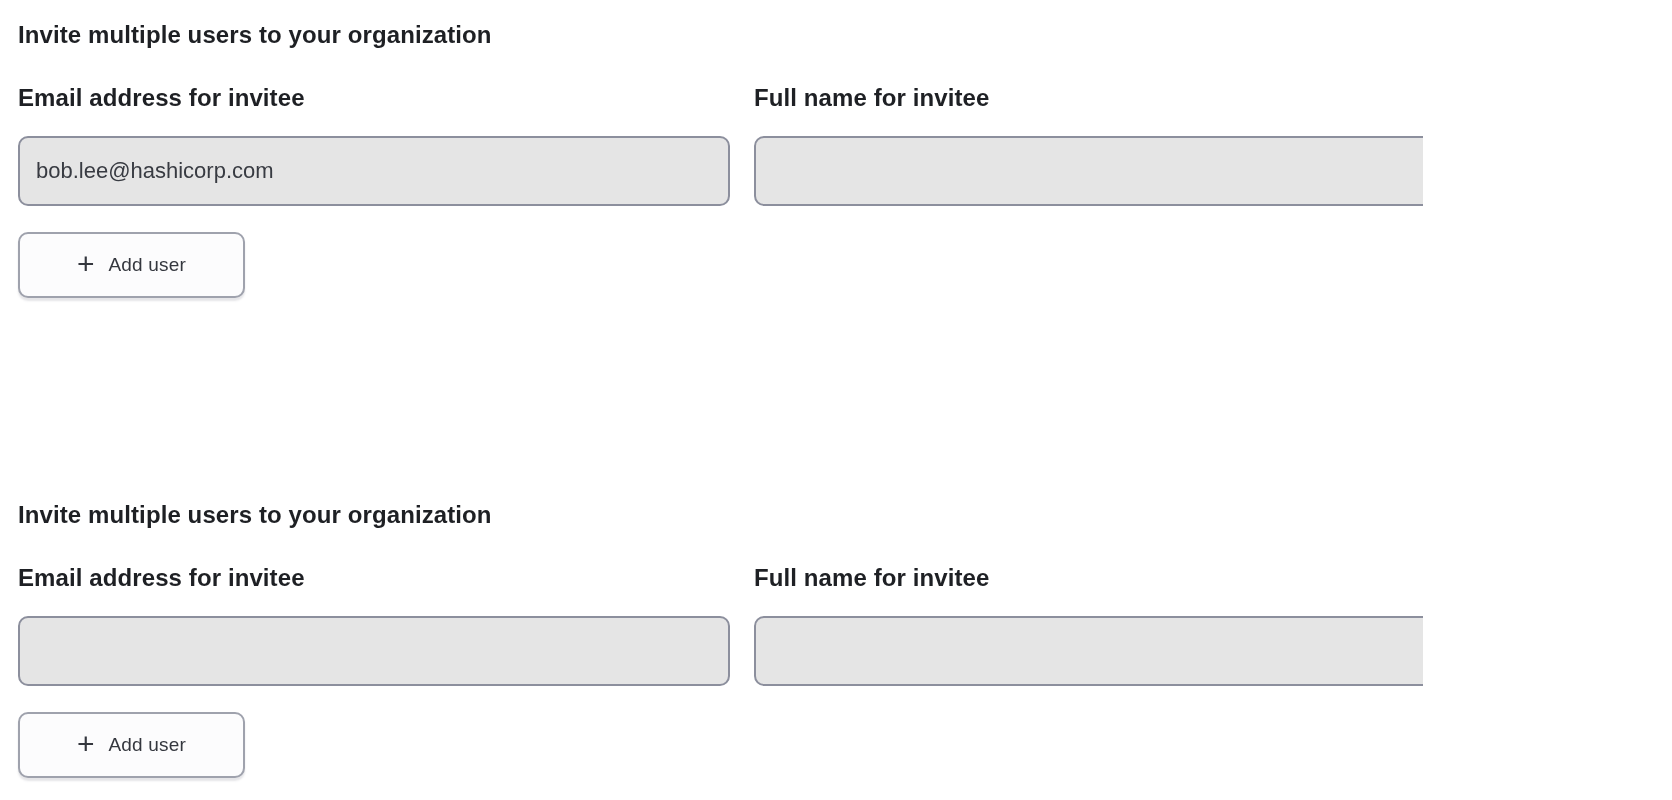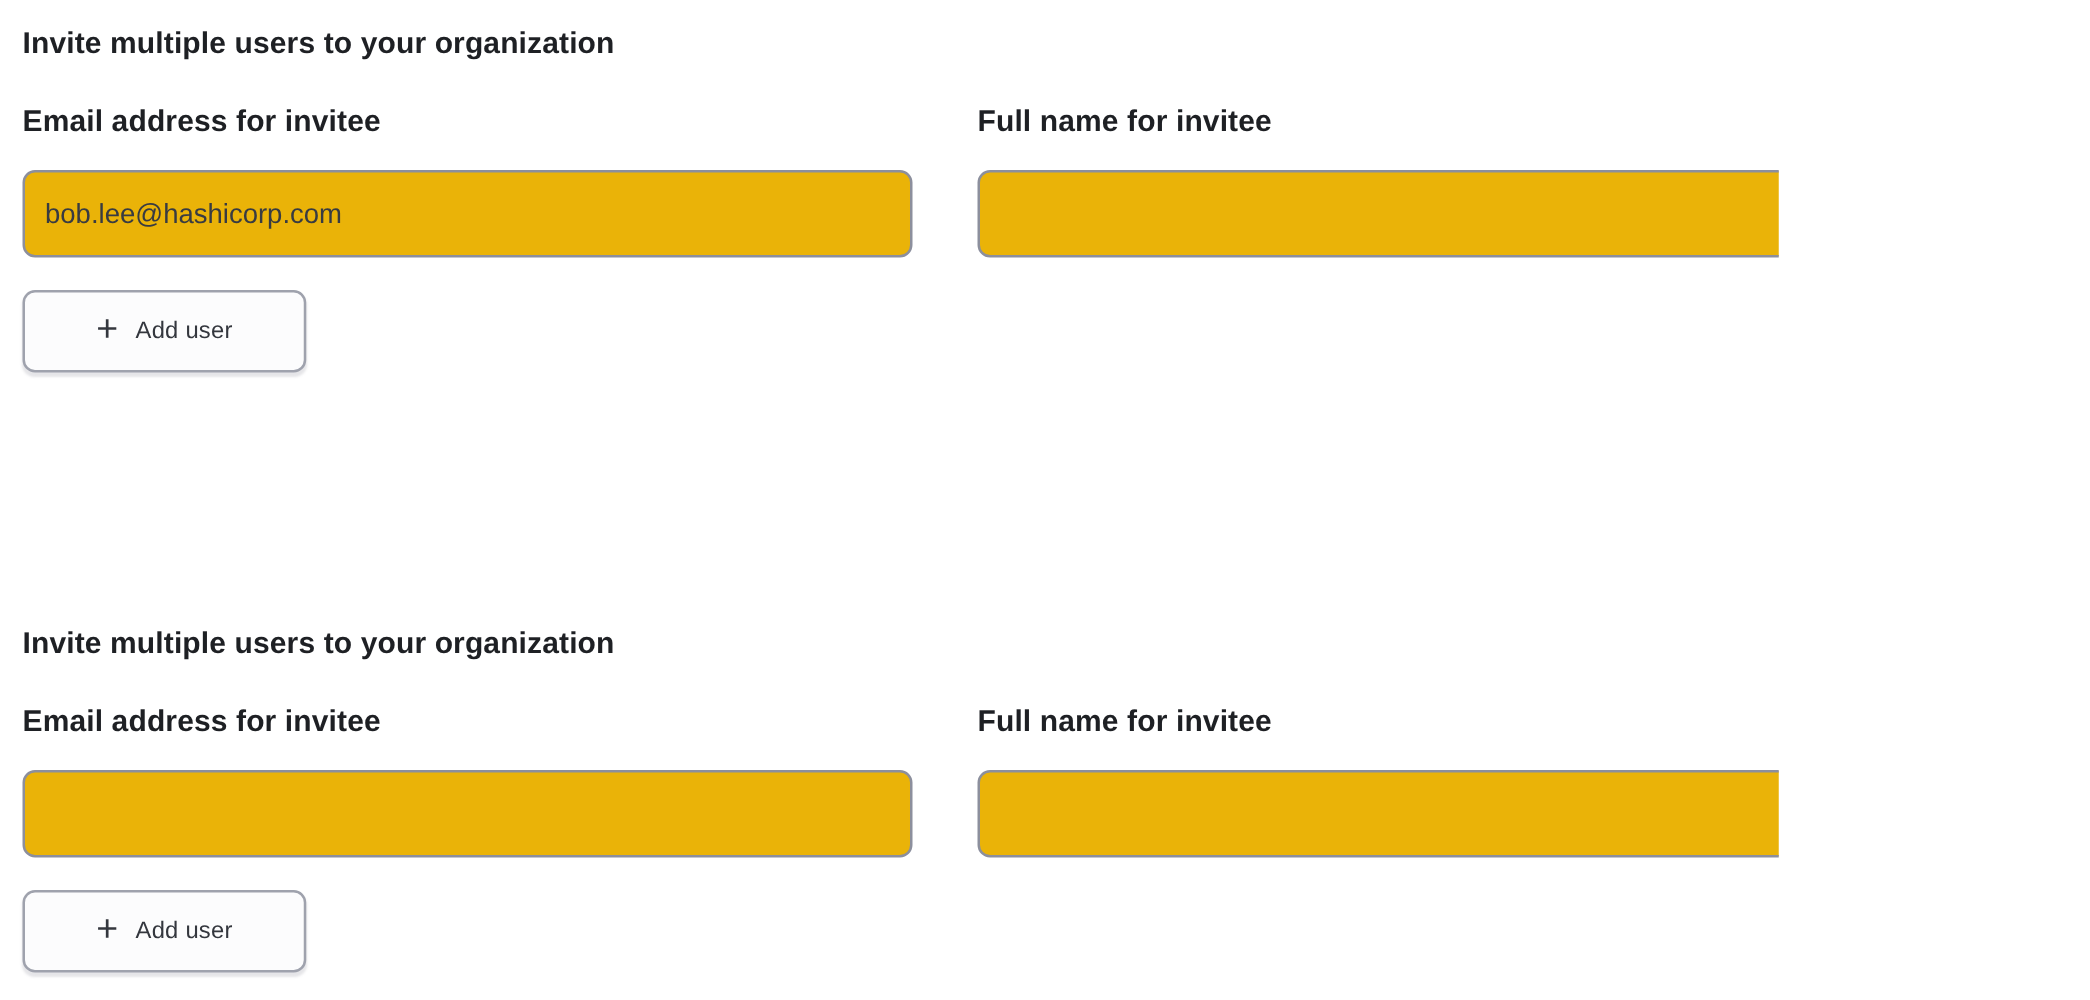--- a/index.html
+++ b/index.html
@@ -26,40 +26,40 @@
   .heading {
     font-size: 24px;
     line-height: 30px;
     font-weight: 700;
     color: #1e2024;
     letter-spacing: 0.1px;
   }
   .fields {
     margin-top: 33px;
     display: flex;
-    gap: 36px;
+    gap: 24px;
     align-items: center;
   }
   .field { display: flex; flex-direction: column; }
   .field.email-field-col { width: 712px; }
-  .field.name-field-col  { width: 708px; margin-left: 16px; }
+  .field.name-field-col  { width: 708px; }
   .field-label {
     font-size: 24px;
     line-height: 30px;
     font-weight: 700;
     color: #1e2024;
     margin-bottom: 23px;
     letter-spacing: 0.1px;
   }
   .text-input {
     width: 100%;
     height: 70px;
     border: 2px solid #8c8f9d;
     border-radius: 10px;
-    background: #eab308;
+    background: #e5e5e5;
     font-family: "Liberation Sans", "DejaVu Sans", sans-serif;
     font-size: 22px;
     color: #383b42;
     padding: 0 16px;
     outline: none;
   }
   .trash-button {
     align-self: flex-end;
     margin-bottom: 3px;
     width: 69px;

